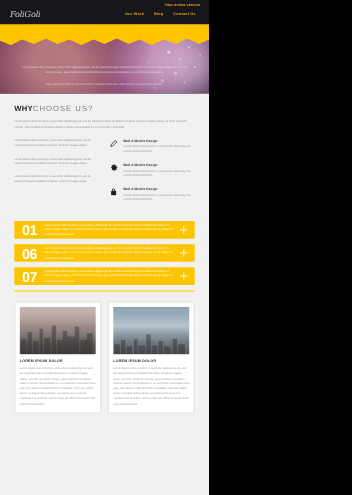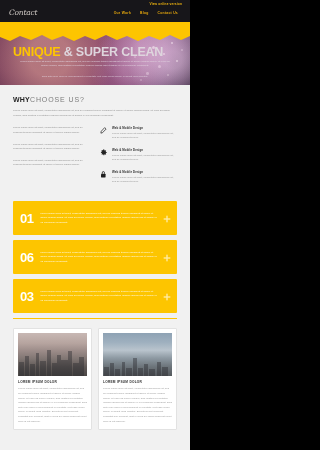--- a/index.html
+++ b/index.html
@@ -102,21 +102,21 @@
   .feat-b { flex:1; }
   .feat-t {
     font-size:2.9px; font-weight:bold; color:#2d2d2d; letter-spacing:.1px;
     margin-bottom:1.5px;
   }
   .feat-d { font-size:2.5px; line-height:1.8; color:#959595; }
 
   
   .bars { padding:1px 13px 0; }
   .bar {
-    background:#fdc500; height:34px; margin-bottom:5px;
+    background:#fdc500; height:16px; margin-bottom:5px;
     display:flex; align-items:center; padding:0 6px 0 7px;
     border-radius:1px;
   }
   .bar-n {
     font-size:13px; font-weight:bold; color:#ffffff;
     letter-spacing:-.5px; flex:0 0 auto; line-height:1;
   }
   .bar-t {
     flex:1; font-size:2.5px; line-height:1.8; color:#fffdf4;
     padding:0 5px 0 7px;
@@ -157,21 +157,21 @@
   }
 </style>
 </head>
 <body>
 
 <div class="page">
 
   <div class="topbar">
     <a class="view-online" href="#">View online version</a>
     <div class="brandrow">
-      <div class="logo">Contact</div>
+      <div class="logo">FoliGoli</div>
       <div class="nav">
         <a href="#">Our Work</a>
         <a href="#">Blog</a>
         <a href="#">Contact Us</a>
       </div>
     </div>
   </div>
 
   <div class="hero">
     <div class="hero-img"></div>
@@ -185,24 +185,20 @@
       <i style="left:167px;top:52px;width:2px;height:2px;opacity:.6"></i>
       <i style="left:134px;top:34px;width:1.8px;height:1.8px;opacity:.5"></i>
       <i style="left:181px;top:27px;width:2.2px;height:2.2px;opacity:.6"></i>
       <i style="left:140px;top:57px;width:2px;height:2px;opacity:.5"></i>
     </div>
     <div class="scallop">
       <svg viewBox="0 0 190 7" preserveAspectRatio="none" aria-hidden="true">
         <path d="M0,0 L0,3 L10,7 L20,2 L31,6 L42,1 L52,6 L63,2 L74,7 L85,2 L95,6 L106,1 L117,6 L127,2 L138,7 L149,2 L160,6 L170,1 L181,6 L190,2 L190,0 Z" fill="#fdc500"></path>
       </svg>
     </div>
-    <div class="hero-title">
-      <span class="y">UNIQUE</span>
-      <span class="w">&amp; SUPER CLEAN</span>
-    </div>
     <div class="hero-sub">Lorem ipsum dolor sit amet, consectetur adipisicing elit, sed do eiusmod tempor incididunt ut labore et dolore magna aliqua. Ut enim ad minim veniam, quis nostrud exercitation ullamco laboris nisi ut aliquip ex ea commodo consequat.</div>
     <div class="hero-sub2">Duis aute irure dolor in reprehenderit in voluptate velit esse cillum dolore eu fugiat nulla pariatur.</div>
   </div>
 
   <div class="wrap">
     <div class="why-h">
       <b>WHY</b><span>CHOOSE US?</span>
     </div>
     <div class="why-p">Lorem ipsum dolor sit amet, consectetur adipisicing elit, sed do eiusmod tempor incididunt ut labore et dolore magna aliqua. Ut enim ad minim veniam, quis nostrud exercitation ullamco laboris nisi ut aliquip ex ea commodo consequat.</div>
 
@@ -275,21 +271,21 @@
       <div class="bar-t">Lorem ipsum dolor sit amet, consectetur adipisicing elit, sed do eiusmod tempor incididunt ut labore et dolore magna aliqua. Ut enim ad minim veniam, quis nostrud exercitation ullamco laboris nisi ut aliquip ex ea commodo consequat.</div>
       <div class="bar-plus">
         <svg width="8" height="8" viewBox="0 0 24 24" fill="#ffffff">
           <rect x="10" y="2" width="4" height="20"></rect>
           <rect x="2" y="10" width="20" height="4"></rect>
         </svg>
       </div>
     </div>
 
     <div class="bar">
-      <div class="bar-n">03</div>
+      <div class="bar-n">07</div>
       <div class="bar-t">Lorem ipsum dolor sit amet, consectetur adipisicing elit, sed do eiusmod tempor incididunt ut labore et dolore magna aliqua. Ut enim ad minim veniam, quis nostrud exercitation ullamco laboris nisi ut aliquip ex ea commodo consequat.</div>
       <div class="bar-plus">
         <svg width="8" height="8" viewBox="0 0 24 24" fill="#ffffff">
           <rect x="10" y="2" width="4" height="20"></rect>
           <rect x="2" y="10" width="20" height="4"></rect>
         </svg>
       </div>
     </div>
 
   </div>

